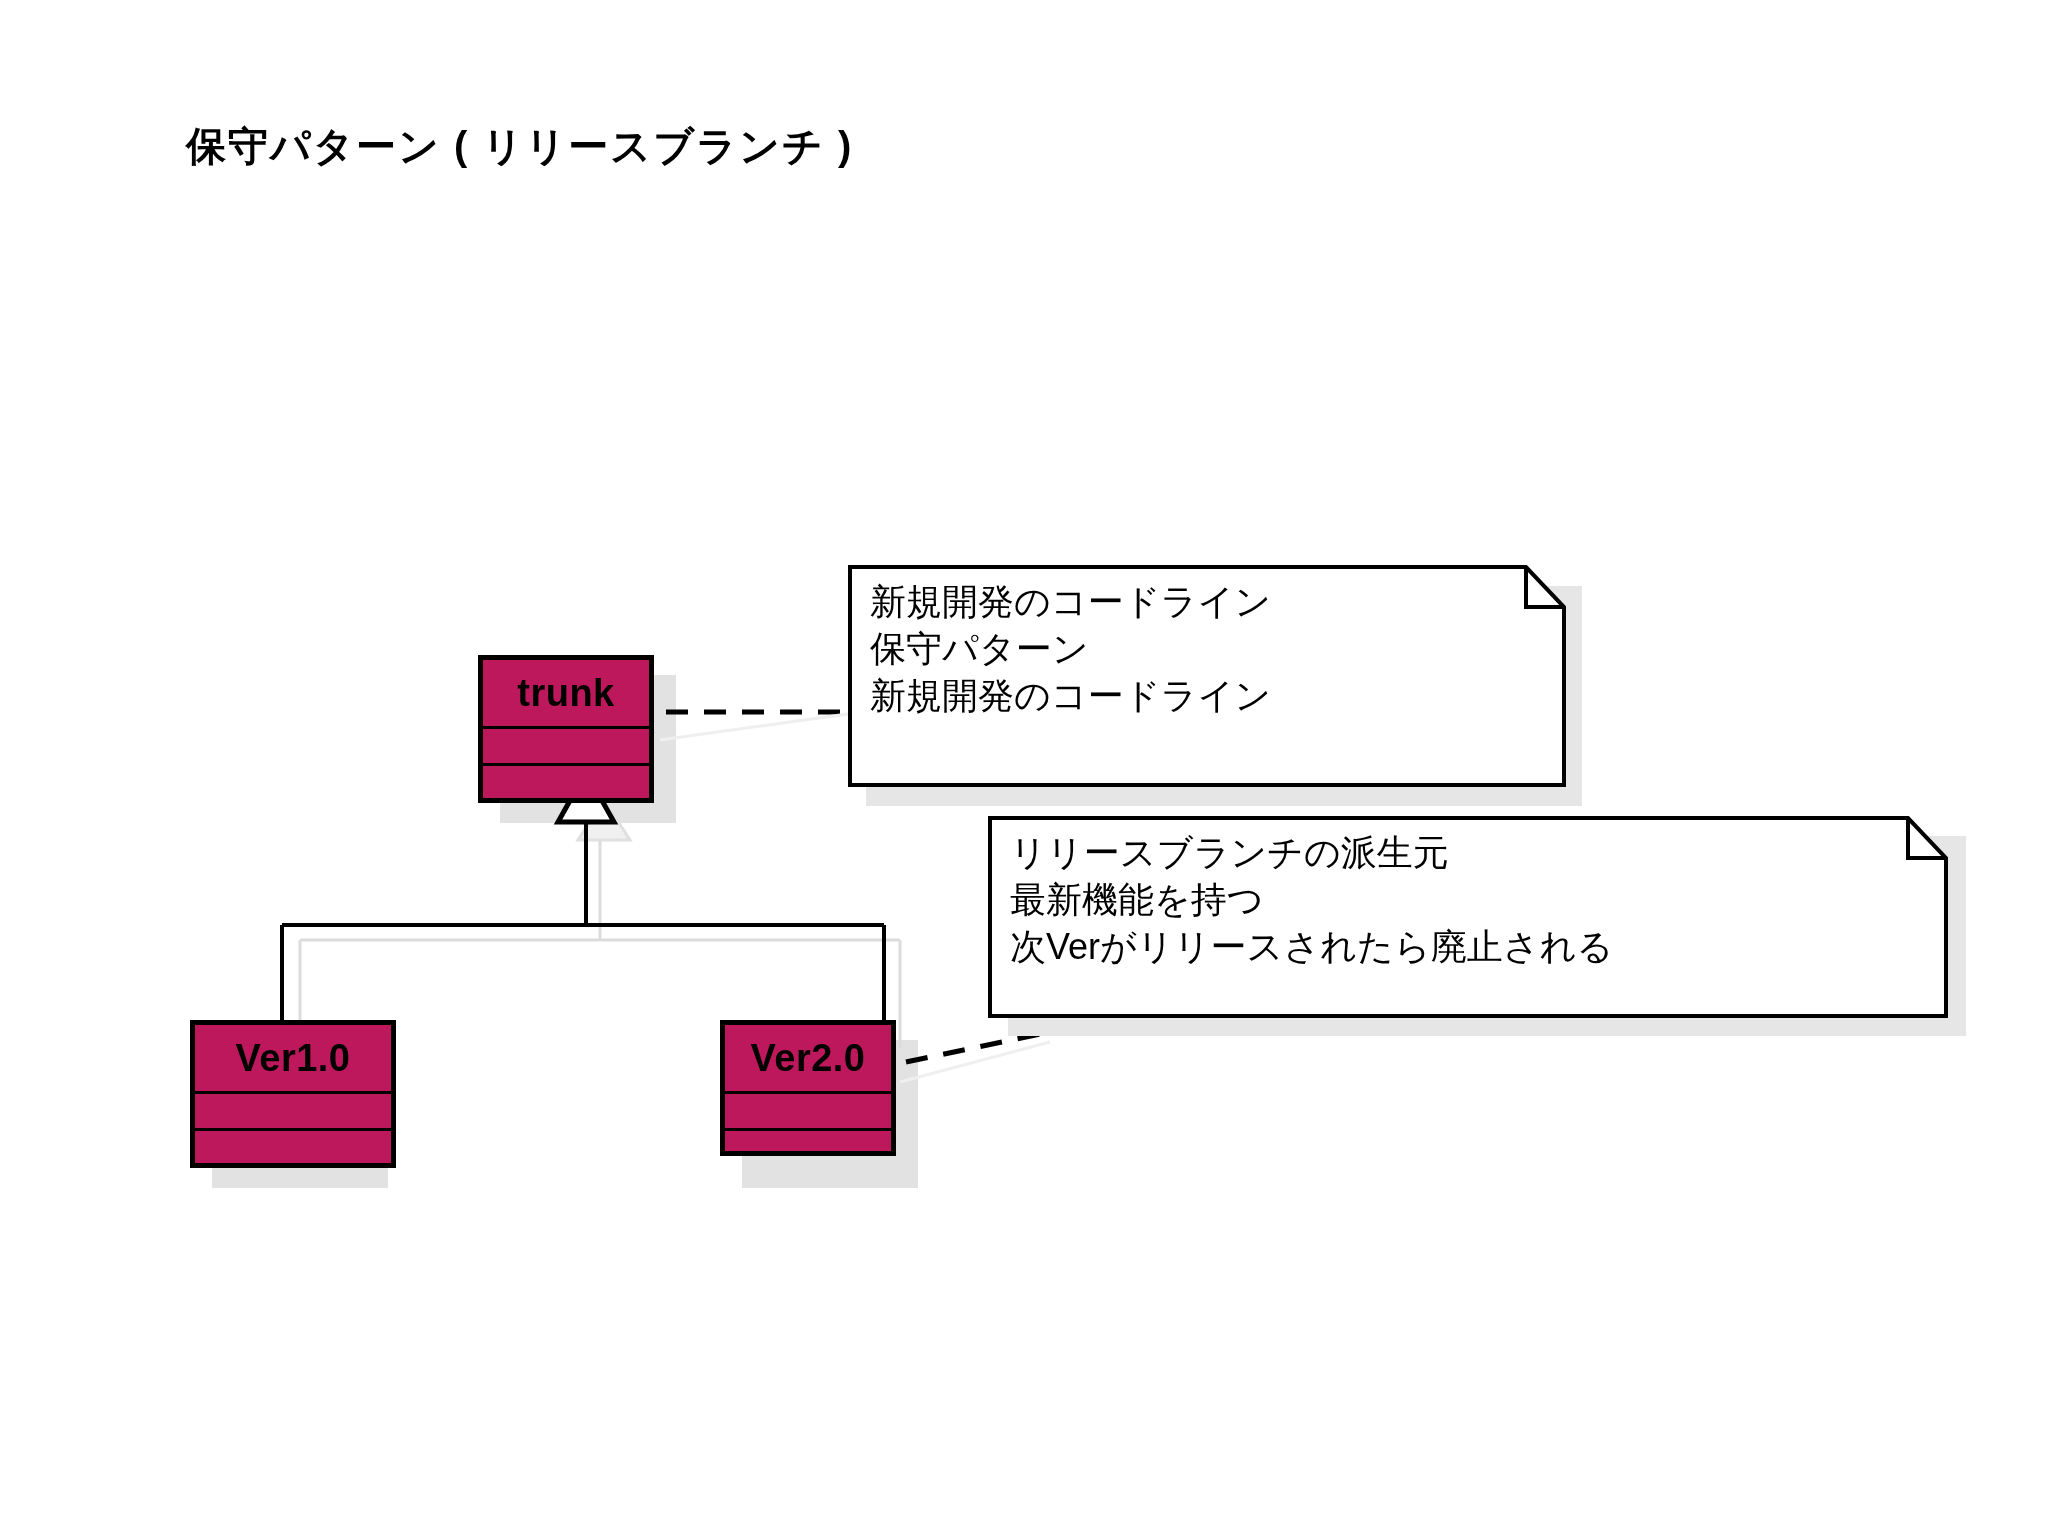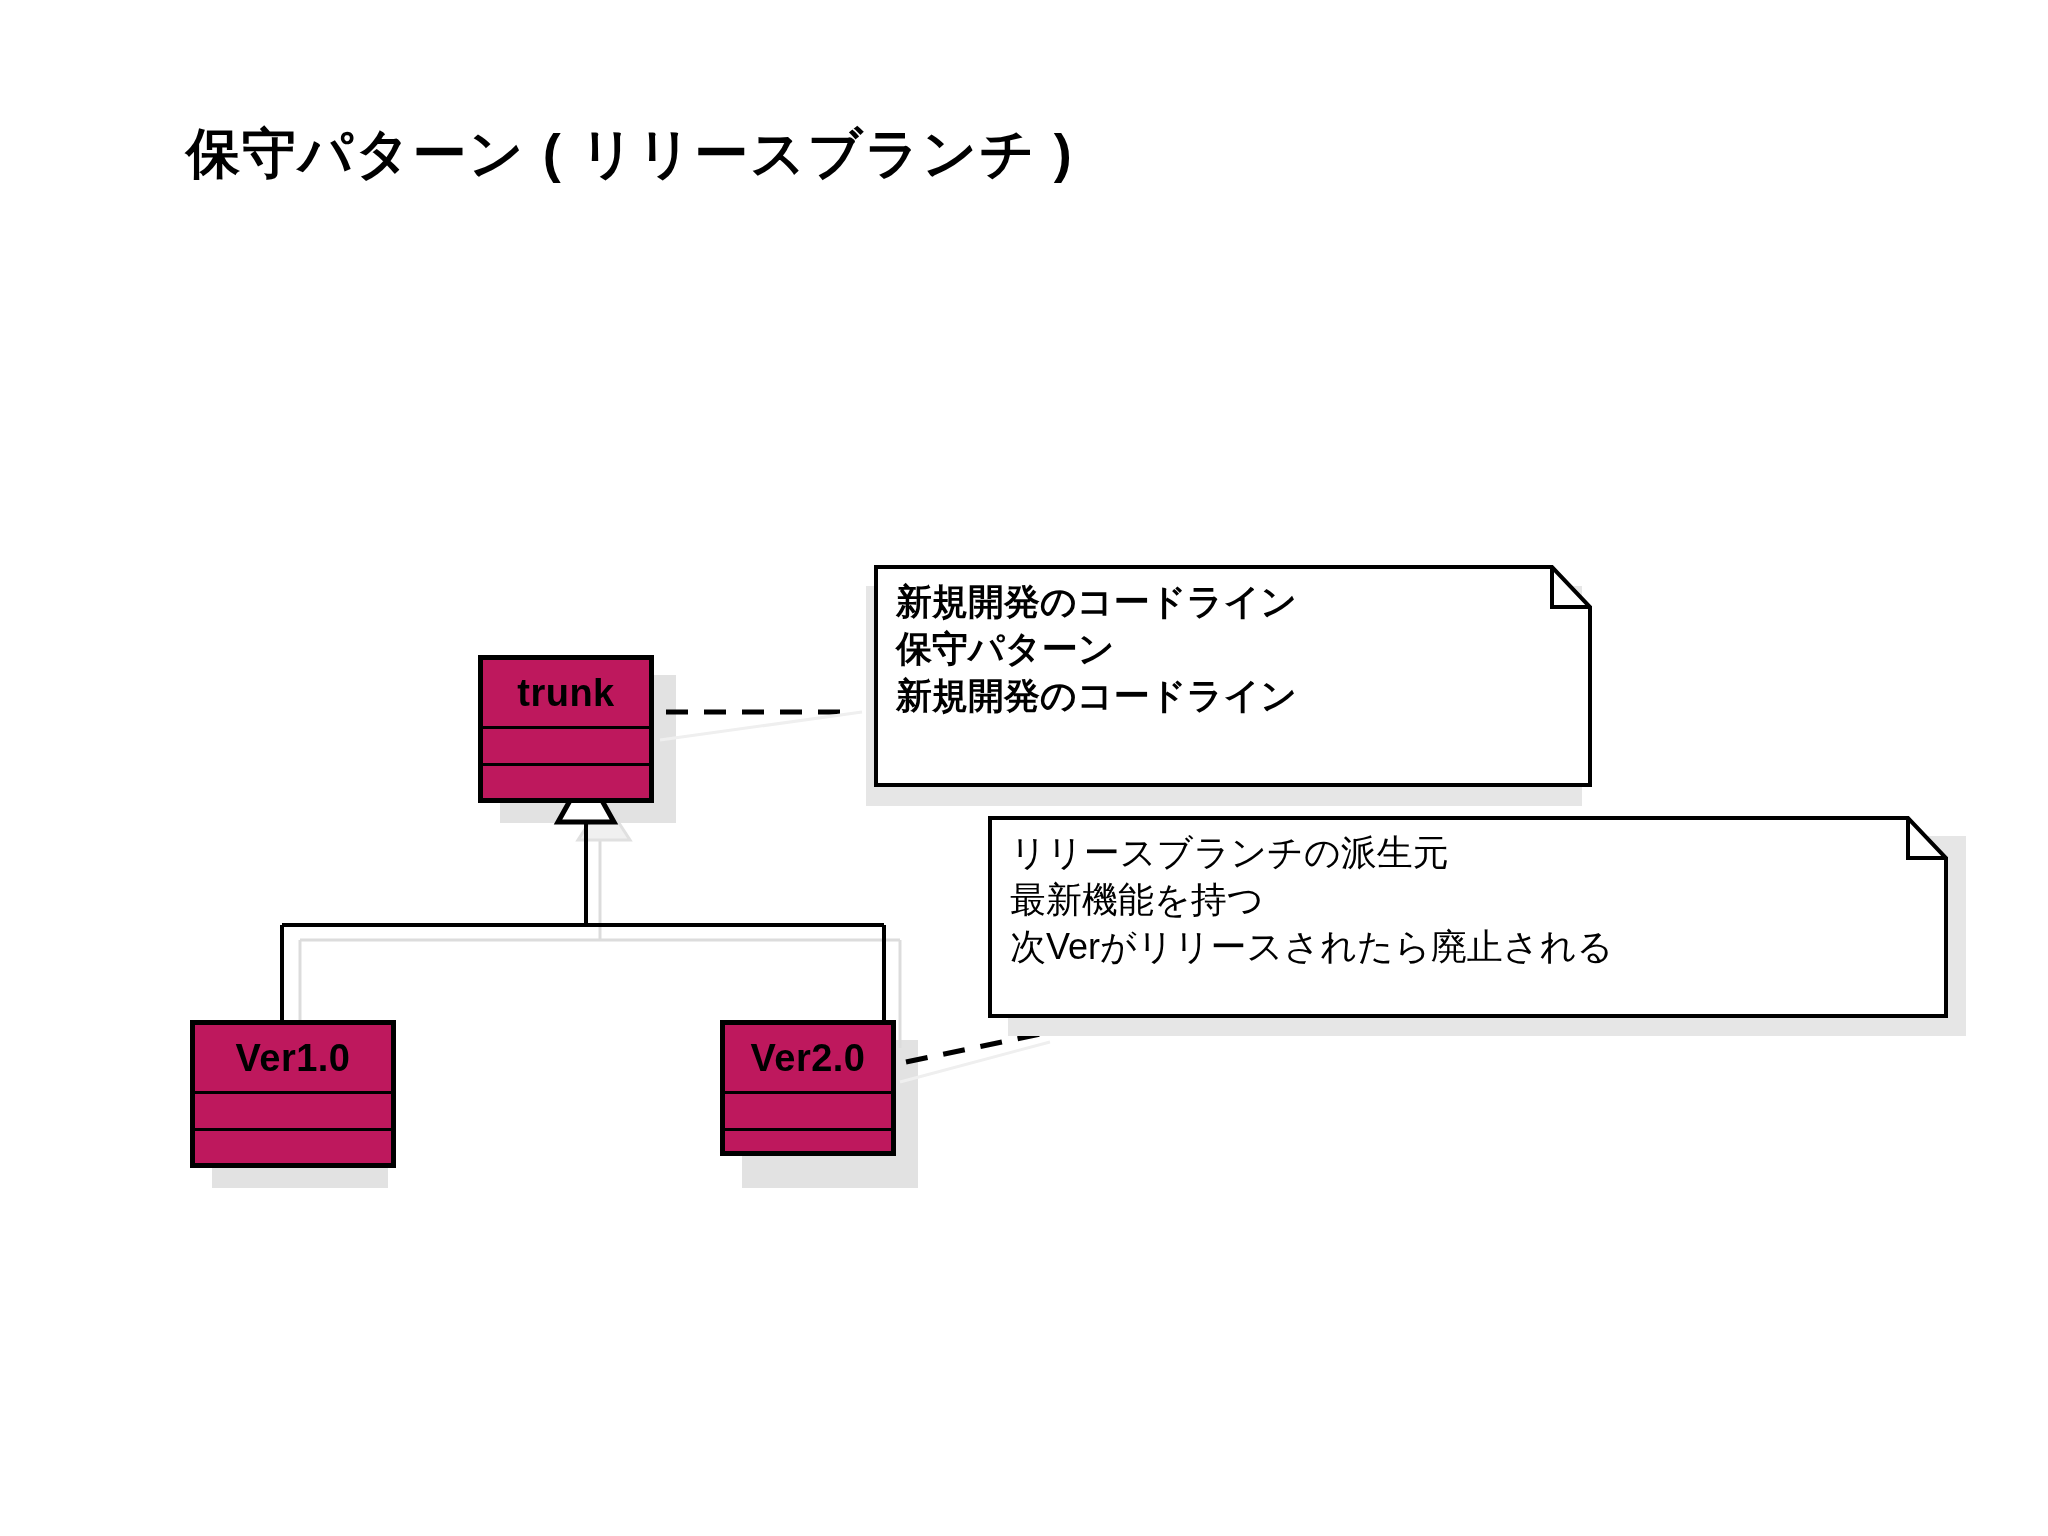--- a/index.html
+++ b/index.html
@@ -16,21 +16,21 @@
     height: 1536px;
     background: #ffffff;
     overflow: hidden;
   }
 
   
   #slide-title {
     position: absolute;
     left: 186px;
     top: 124px;
-    font-size: 54px;
+    font-size: 40px;
     font-weight: bold;
     letter-spacing: 2px;
     color: #000000;
     white-space: nowrap;
     line-height: 1.1;
   }
 
   
   #wires {
     position: absolute;
@@ -159,21 +159,21 @@
     <div class="attr-cell"></div>
     <div class="oper-cell"></div>
   </div>
 
   <div class="uml-class" style="left:720px; top:1020px; width:176px; height:136px; z-index:3;">
     <div class="name-cell">Ver2.0</div>
     <div class="attr-cell"></div>
     <div class="oper-cell"></div>
   </div>
 
-  <div class="uml-note" style="left:874px; top:565px; width:718px; height:270px;font-weight:bold;">
+  <div class="uml-note" style="left:848px; top:565px; width:718px; height:270px;">
     <svg width="718" height="222" viewBox="0 0 718 222">
       <path d="M 2 2 L 678 2 L 716 42 L 716 220 L 2 220 Z" fill="#ffffff" stroke="#000000" stroke-width="4"></path>
       <path d="M 678 2 L 678 42 L 716 42" fill="none" stroke="#000000" stroke-width="4"></path>
     </svg>
     <div class="note-text">
       <span class="note-line">新規開発のコードライン</span>
       <span class="note-line">保守パターン</span>
       <span class="note-line">新規開発のコードライン</span>
     </div>
   </div>

